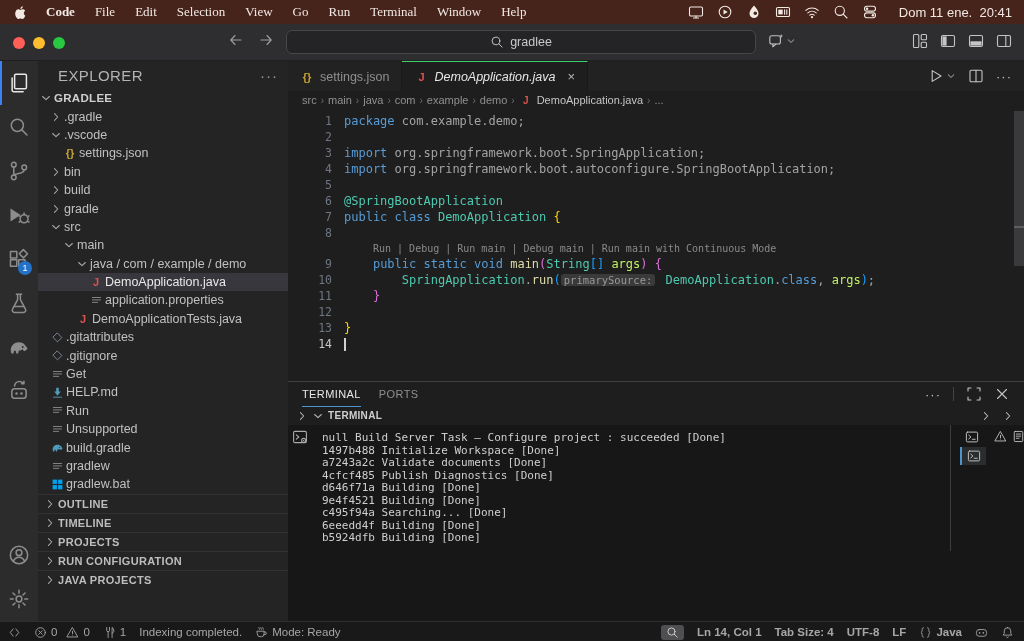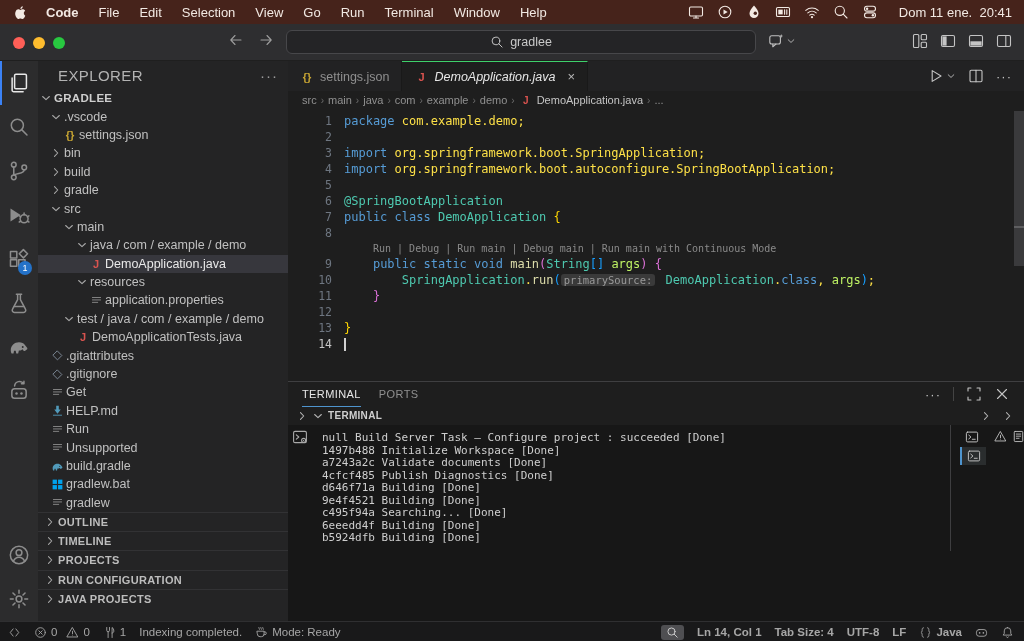--- a/index.html
+++ b/index.html
@@ -5,21 +5,21 @@
   html,body{margin:0;padding:0;}
   body{width:1024px;height:641px;overflow:hidden;background:#1e1e1e;
        font-family:"Liberation Sans",sans-serif;color:#ccc;font-size:13px;}
   .ic{display:inline-flex;align-items:center;justify-content:center;}
   .ic svg{width:16px;height:16px;display:block;}
 
   
   #menubar{height:24px;background:#46231b;display:flex;align-items:center;color:#f2e9e3;}
   #menubar .apple{padding:0 8px 0 14px;}
   #menubar .apple svg{width:14px;height:15px;}
-  .mb-item{padding:0 10px;white-space:nowrap;}
+  .mb-item{padding:0 10px;white-space:nowrap;font-family:Liberation Serif, serif;}
   .mb-app{font-weight:bold;}
   #mb-right{margin-left:auto;display:flex;align-items:center;gap:7px;padding-right:14px;}
   #mb-right .ic{width:22px;}
   #mb-clock{white-space:pre;margin-left:4px;}
 
   
   #titlebar{height:36px;background:#2e2e30;position:relative;border-bottom:1px solid #1f1f1f;}
   .traffic{position:absolute;top:13px;width:12px;height:12px;border-radius:50%;}
   #tl-close{left:13px;background:#ff5f57;}
   #tl-min{left:33px;background:#febc2e;}
@@ -70,21 +70,21 @@
   #breadcrumbs{height:18px;display:flex;align-items:center;gap:4px;padding-left:14px;
                font-size:11px;color:#909090;flex:none;white-space:nowrap;}
   .bc-sep{color:#6b6b6b;font-size:10px;}
 
   #codearea{flex:1;position:relative;overflow:hidden;font-family:"DejaVu Sans Mono",monospace;
             font-size:12px;line-height:16px;padding-top:4px;}
   .cl{display:flex;height:16px;white-space:pre;}
   .ln{width:44px;padding-right:12px;text-align:right;color:#6e7681;flex:none;font-size:11.5px;}
   .ln.cur{color:#c6c6c6;}
   .lens{height:15px;line-height:15px;padding-left:85px;font-size:10px;color:#8a8a8a;white-space:pre;}
-  .kw{color:#569cd6;} .pl{color:#fde047;} .ty{color:#4ec9b0;} .fn{color:#dcdcaa;}
+  .kw{color:#569cd6;} .pl{color:#a3a3a3;} .ty{color:#4ec9b0;} .fn{color:#dcdcaa;}
   .va{color:#bef264;} .b1{color:#ffd700;} .b2{color:#da70d6;} .b3{color:#179fff;}
   .hint{background:#3a3a3a;color:#999;border-radius:3px;padding:0 3px;font-size:10.5px;margin-right:3px;}
   .cursor{display:inline-block;width:1.5px;height:13px;background:#d0d0d0;vertical-align:middle;}
   #sb-thumb{position:absolute;right:0;top:2px;width:10px;height:155px;background:#3a3a3c;}
   #sb-tick{position:absolute;right:0;top:117px;width:10px;height:2px;background:#5e5e60;}
 
   
   #panel{height:239px;flex:none;border-top:1px solid #3f3f41;display:flex;flex-direction:column;}
   #panel-header{height:24px;display:flex;align-items:center;padding-left:14px;flex:none;}
   .ptab{font-size:11px;letter-spacing:.4px;color:#8f8f8f;margin-right:18px;height:100%;
@@ -341,20 +341,28 @@
           <span class="chev">
             <svg viewBox="0 0 16 16" fill="none" stroke="currentColor" stroke-width="1.1" stroke-linecap="round" stroke-linejoin="round">
               <path d="M3.5 6l4.5 4.3L12.5 6" stroke-width="1.4"></path>
             </svg>
           </span>
           <span>GRADLEE</span>
         </div>
         <div class="tree-row" style="padding-left:10px">
           <span class="chev">
             <svg viewBox="0 0 16 16" fill="none" stroke="currentColor" stroke-width="1.1" stroke-linecap="round" stroke-linejoin="round">
+              <path d="M6 3.5L10.3 8 6 12.5" stroke-width="1.4"></path>
+            </svg>
+          </span>
+          <span>.gradle</span>
+        </div>
+        <div class="tree-row" style="padding-left:10px">
+          <span class="chev">
+            <svg viewBox="0 0 16 16" fill="none" stroke="currentColor" stroke-width="1.1" stroke-linecap="round" stroke-linejoin="round">
               <path d="M3.5 6l4.5 4.3L12.5 6" stroke-width="1.4"></path>
             </svg>
           </span>
           <span>.vscode</span>
         </div>
         <div class="tree-row" style="padding-left:23px">
           <span class="fic json">{}</span>
           <span>settings.json</span>
         </div>
         <div class="tree-row" style="padding-left:10px">
@@ -402,43 +410,27 @@
             <svg viewBox="0 0 16 16" fill="none" stroke="currentColor" stroke-width="1.1" stroke-linecap="round" stroke-linejoin="round">
               <path d="M3.5 6l4.5 4.3L12.5 6" stroke-width="1.4"></path>
             </svg>
           </span>
           <span>java / com / example / demo</span>
         </div>
         <div class="tree-row selected" style="padding-left:49px">
           <span class="fic java">J</span>
           <span>DemoApplication.java</span>
         </div>
-        <div class="tree-row" style="padding-left:36px">
-          <span class="chev">
-            <svg viewBox="0 0 16 16" fill="none" stroke="currentColor" stroke-width="1.1" stroke-linecap="round" stroke-linejoin="round">
-              <path d="M3.5 6l4.5 4.3L12.5 6" stroke-width="1.4"></path>
-            </svg>
-          </span>
-          <span>resources</span>
-        </div>
         <div class="tree-row" style="padding-left:49px">
           <span class="fic list">
             <svg viewBox="0 0 16 16" fill="none" stroke="currentColor" stroke-width="1.1" stroke-linecap="round" stroke-linejoin="round">
               <path d="M3 4.3h10M3 7.3h10M3 10.3h6.5"></path>
             </svg>
           </span>
           <span>application.properties</span>
-        </div>
-        <div class="tree-row" style="padding-left:23px">
-          <span class="chev">
-            <svg viewBox="0 0 16 16" fill="none" stroke="currentColor" stroke-width="1.1" stroke-linecap="round" stroke-linejoin="round">
-              <path d="M3.5 6l4.5 4.3L12.5 6" stroke-width="1.4"></path>
-            </svg>
-          </span>
-          <span>test / java / com / example / demo</span>
         </div>
         <div class="tree-row" style="padding-left:36px">
           <span class="fic java">J</span>
           <span>DemoApplicationTests.java</span>
         </div>
         <div class="tree-row" style="padding-left:10px">
           <span class="fic git">
             <svg viewBox="0 0 16 16" fill="none" stroke="currentColor" stroke-width="1.1" stroke-linecap="round" stroke-linejoin="round">
               <rect x="4.2" y="4.2" width="7.6" height="7.6" transform="rotate(45 8 8)"></rect>
             </svg>
@@ -487,39 +479,39 @@
           <span>Unsupported</span>
         </div>
         <div class="tree-row" style="padding-left:10px">
           <span class="fic gradle">
             <svg viewBox="0 0 16 16" fill="none" stroke="currentColor" stroke-width="1.1" stroke-linecap="round" stroke-linejoin="round">
               <path fill="currentColor" stroke="none" d="M2 10.3c0-3.4 2.7-5.8 6-5.8 2 0 3.4.8 4.3 2l1.6 2.1c.3.4.2 1-.2 1.3l-1.2.9c-.4.3-1 .2-1.3-.2l-.6-.9c-.6.5-1.5.9-2.4.9h-.3l-.5 2.2H6l-.4-2H4.4l-.4 2H2.6c-.4-.8-.6-1.7-.6-2.5z"></path>
               <circle cx="10.7" cy="8" r=".7" fill="#2c2c2d" stroke="none"></circle>
             </svg>
           </span>
           <span>build.gradle</span>
+        </div>
+        <div class="tree-row" style="padding-left:10px">
+          <span class="fic list">
+            <svg viewBox="0 0 16 16" fill="none" stroke="currentColor" stroke-width="1.1" stroke-linecap="round" stroke-linejoin="round">
+              <path d="M3 4.3h10M3 7.3h10M3 10.3h6.5"></path>
+            </svg>
+          </span>
+          <span>gradlew</span>
         </div>
         <div class="tree-row" style="padding-left:10px">
           <span class="fic windows">
             <svg viewBox="0 0 16 16" fill="none" stroke="currentColor" stroke-width="1.1" stroke-linecap="round" stroke-linejoin="round">
               <rect x="2" y="2" width="5.3" height="5.3" fill="currentColor" stroke="none"></rect>
               <rect x="8.7" y="2" width="5.3" height="5.3" fill="currentColor" stroke="none"></rect>
               <rect x="2" y="8.7" width="5.3" height="5.3" fill="currentColor" stroke="none"></rect>
               <rect x="8.7" y="8.7" width="5.3" height="5.3" fill="currentColor" stroke="none"></rect>
             </svg>
           </span>
           <span>gradlew.bat</span>
-        </div>
-        <div class="tree-row" style="padding-left:10px">
-          <span class="fic list">
-            <svg viewBox="0 0 16 16" fill="none" stroke="currentColor" stroke-width="1.1" stroke-linecap="round" stroke-linejoin="round">
-              <path d="M3 4.3h10M3 7.3h10M3 10.3h6.5"></path>
-            </svg>
-          </span>
-          <span>gradlew</span>
         </div>
       </div>
     <div id="tree-sections">
         <div class="section-row">
      <span class="chev">
             <svg viewBox="0 0 16 16" fill="none" stroke="currentColor" stroke-width="1.1" stroke-linecap="round" stroke-linejoin="round">
               <path d="M6 3.5L10.3 8 6 12.5" stroke-width="1.4"></path>
             </svg>
           </span>
      <span>OUTLINE</span>

